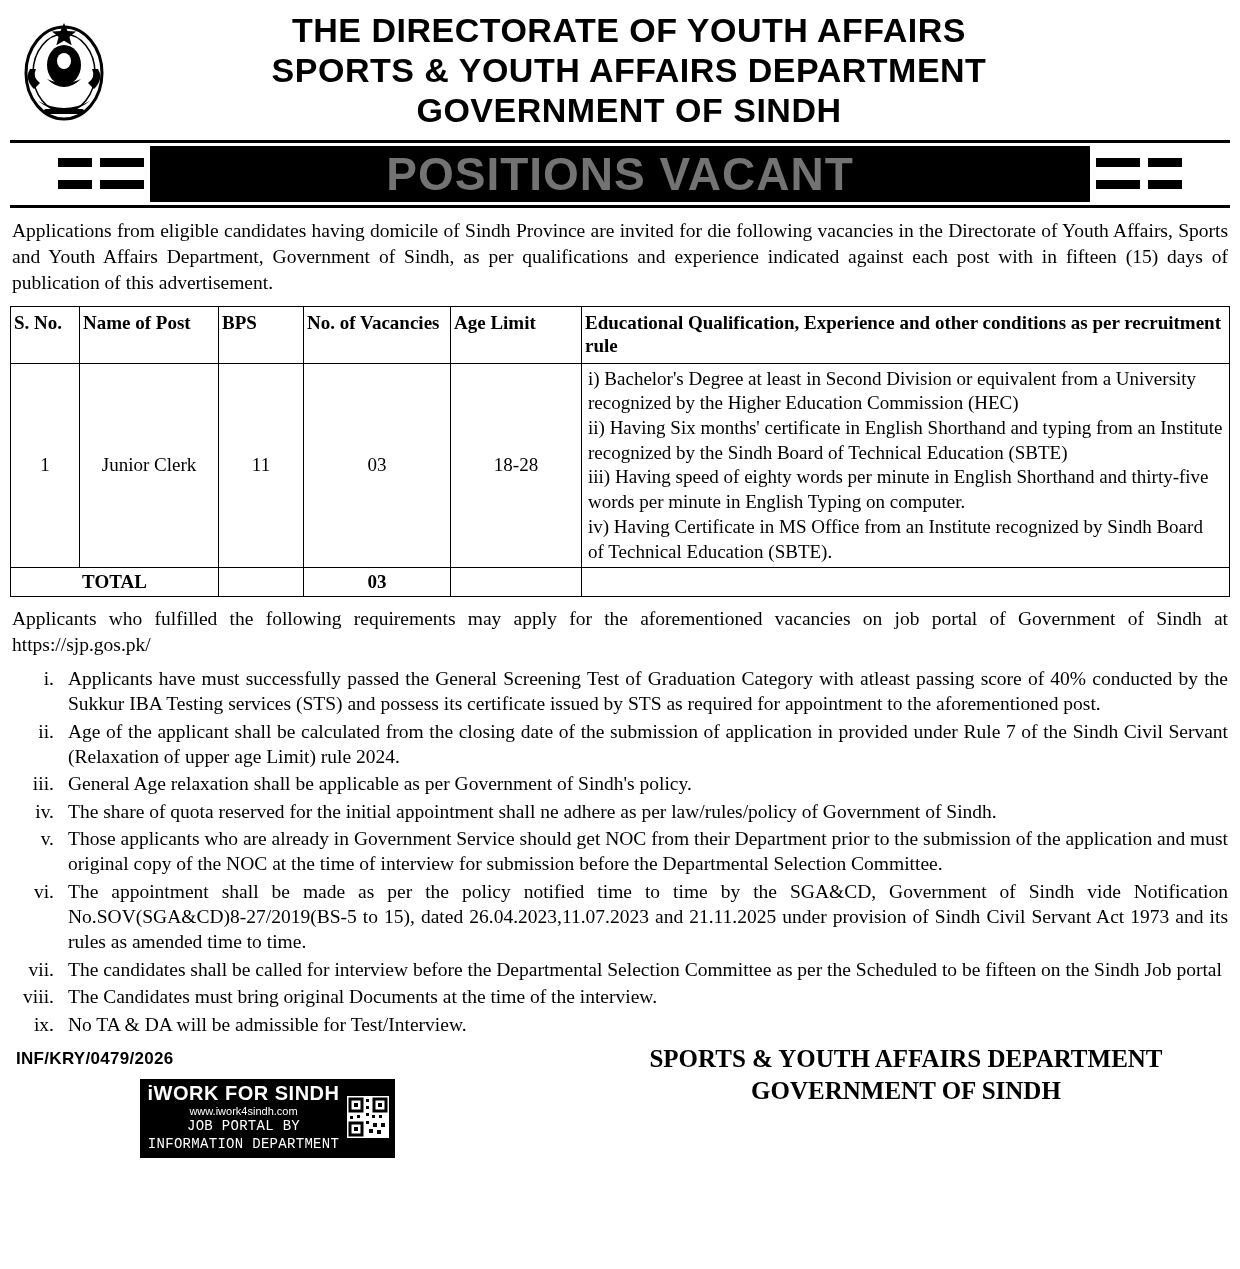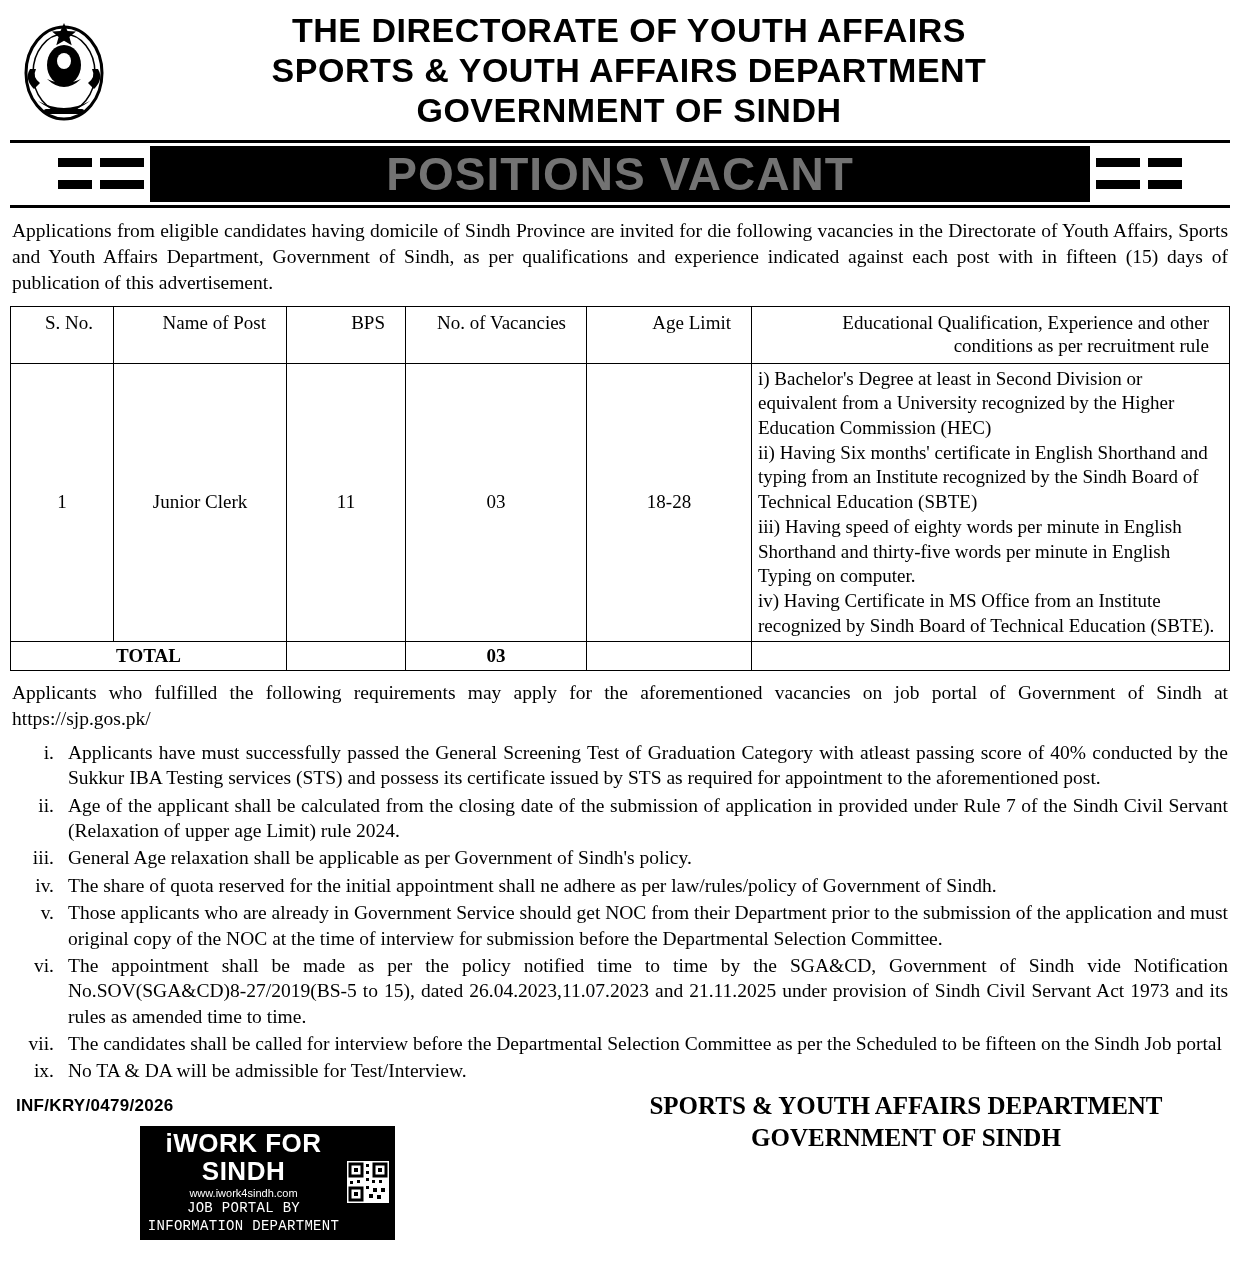--- a/index.html
+++ b/index.html
@@ -117,24 +117,24 @@
     width: 100%;
     border-collapse: collapse;
     font-size: 19px;
   }
   table.vac th, table.vac td {
     border: 1.5px solid #000;
     padding: 3px 6px;
     vertical-align: top;
   }
   table.vac th {
-    text-align: right;
-    font-weight: normal;
+    text-align: left;
+    font-weight: bold;
     line-height: 1.2;
-    padding: 5px 20px;
+    padding: 5px 3px;
   }
   .col-sno { width: 62px; }
   .col-post { width: 132px; }
   .col-bps { width: 78px; }
   .col-vac { width: 140px; }
   .col-age { width: 124px; }
   .cell-c { text-align: center; vertical-align: middle !important; }
   .qual {
     line-height: 1.3;
     padding: 5px 8px 6px 8px;
@@ -201,21 +201,21 @@
     color: #fff;
     padding: 3px 6px 5px 6px;
     box-sizing: border-box;
     display: flex;
     align-items: center;
   }
   .iwork .lbl { flex: 1 1 auto; text-align: center; }
   .iwork .brand {
     font-family: "Liberation Sans", sans-serif;
     font-weight: bold;
-    font-size: 26px;
+    font-size: 20px;
     letter-spacing: 0.5px;
     color: #fff;
     line-height: 1.1;
   }
   .iwork .site {
     font-family: Liberation Sans, sans-serif;
     font-size: 11px;
     color: #fff;
     line-height: 1.3;
   }
@@ -349,20 +349,24 @@
     </li>
     <li>
       <span class="rn">vi.</span>
       <span class="txt">The appointment shall be made as per the policy notified time to time by the SGA&amp;CD, Government of Sindh vide Notification No.SOV(SGA&amp;CD)8-27/2019(BS-5 to 15), dated 26.04.2023,11.07.2023 and 21.11.2025 under provision of Sindh Civil Servant Act 1973 and its rules as amended time to time.</span>
     </li>
     <li>
       <span class="rn">vii.</span>
       <span class="txt">The candidates shall be called for interview before the Departmental Selection Committee as per the Scheduled to be fifteen on the Sindh Job portal</span>
     </li>
     <li>
+      <span class="rn">viii.</span>
+      <span class="txt">The Candidates must bring original Documents at the time of the interview.</span>
+    </li>
+    <li>
       <span class="rn">ix.</span>
       <span class="txt">No TA &amp; DA will be admissible for Test/Interview.</span>
     </li>
   </ol>
 
   <div class="footer">
     <div class="inf">INF/KRY/0479/2026</div>
 
     <div class="iwork">
       <div class="lbl">

